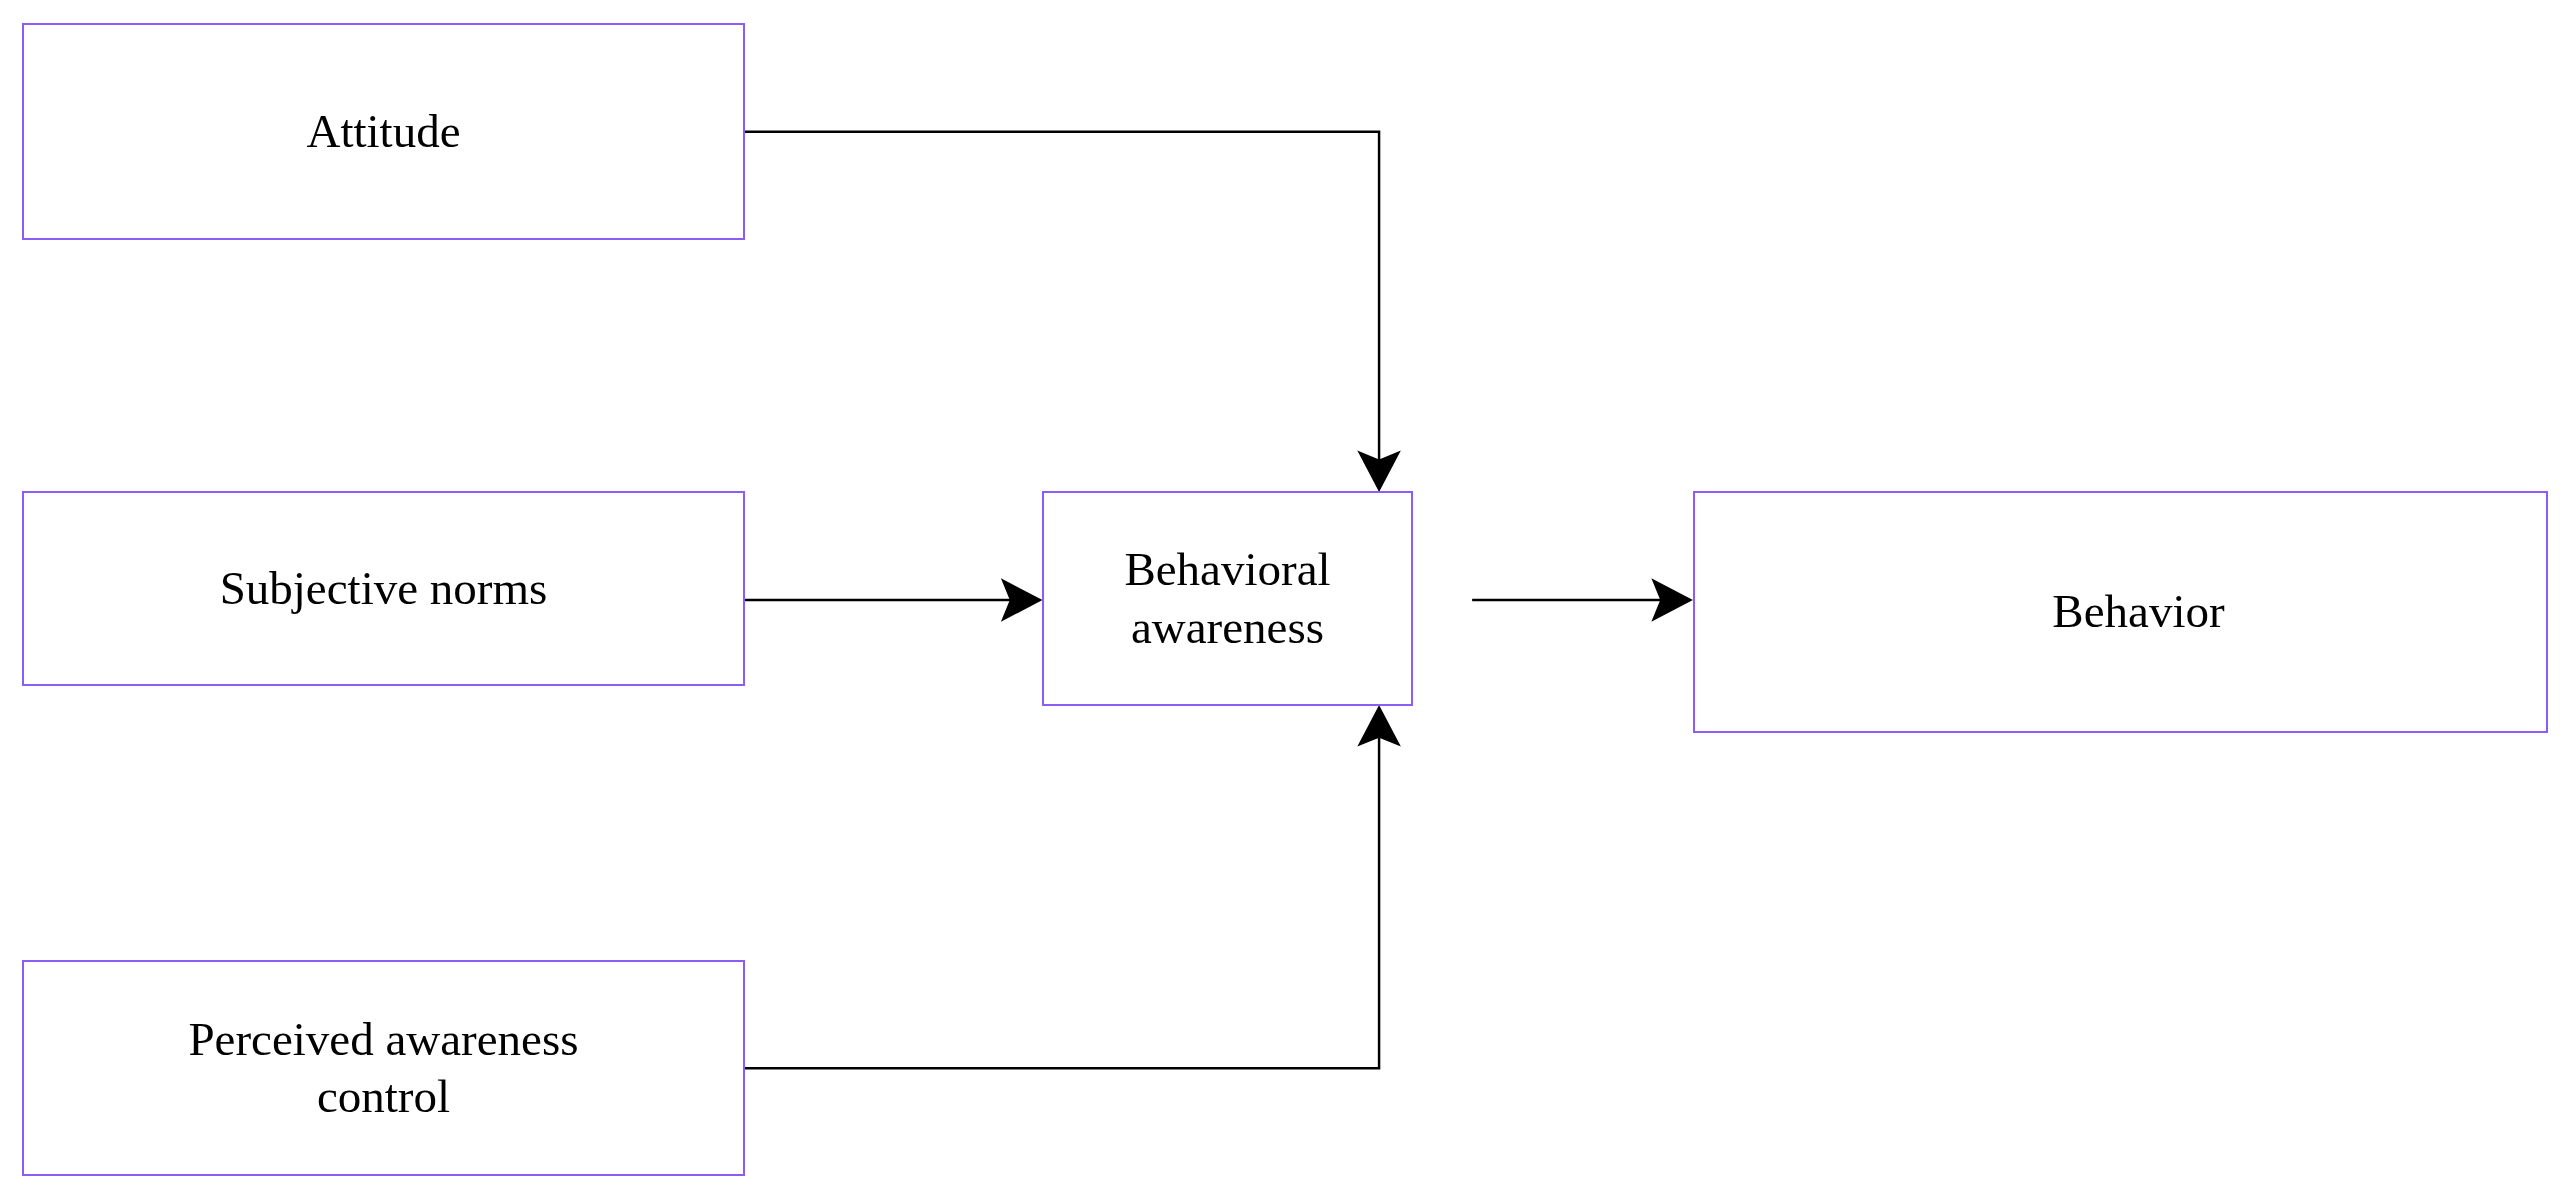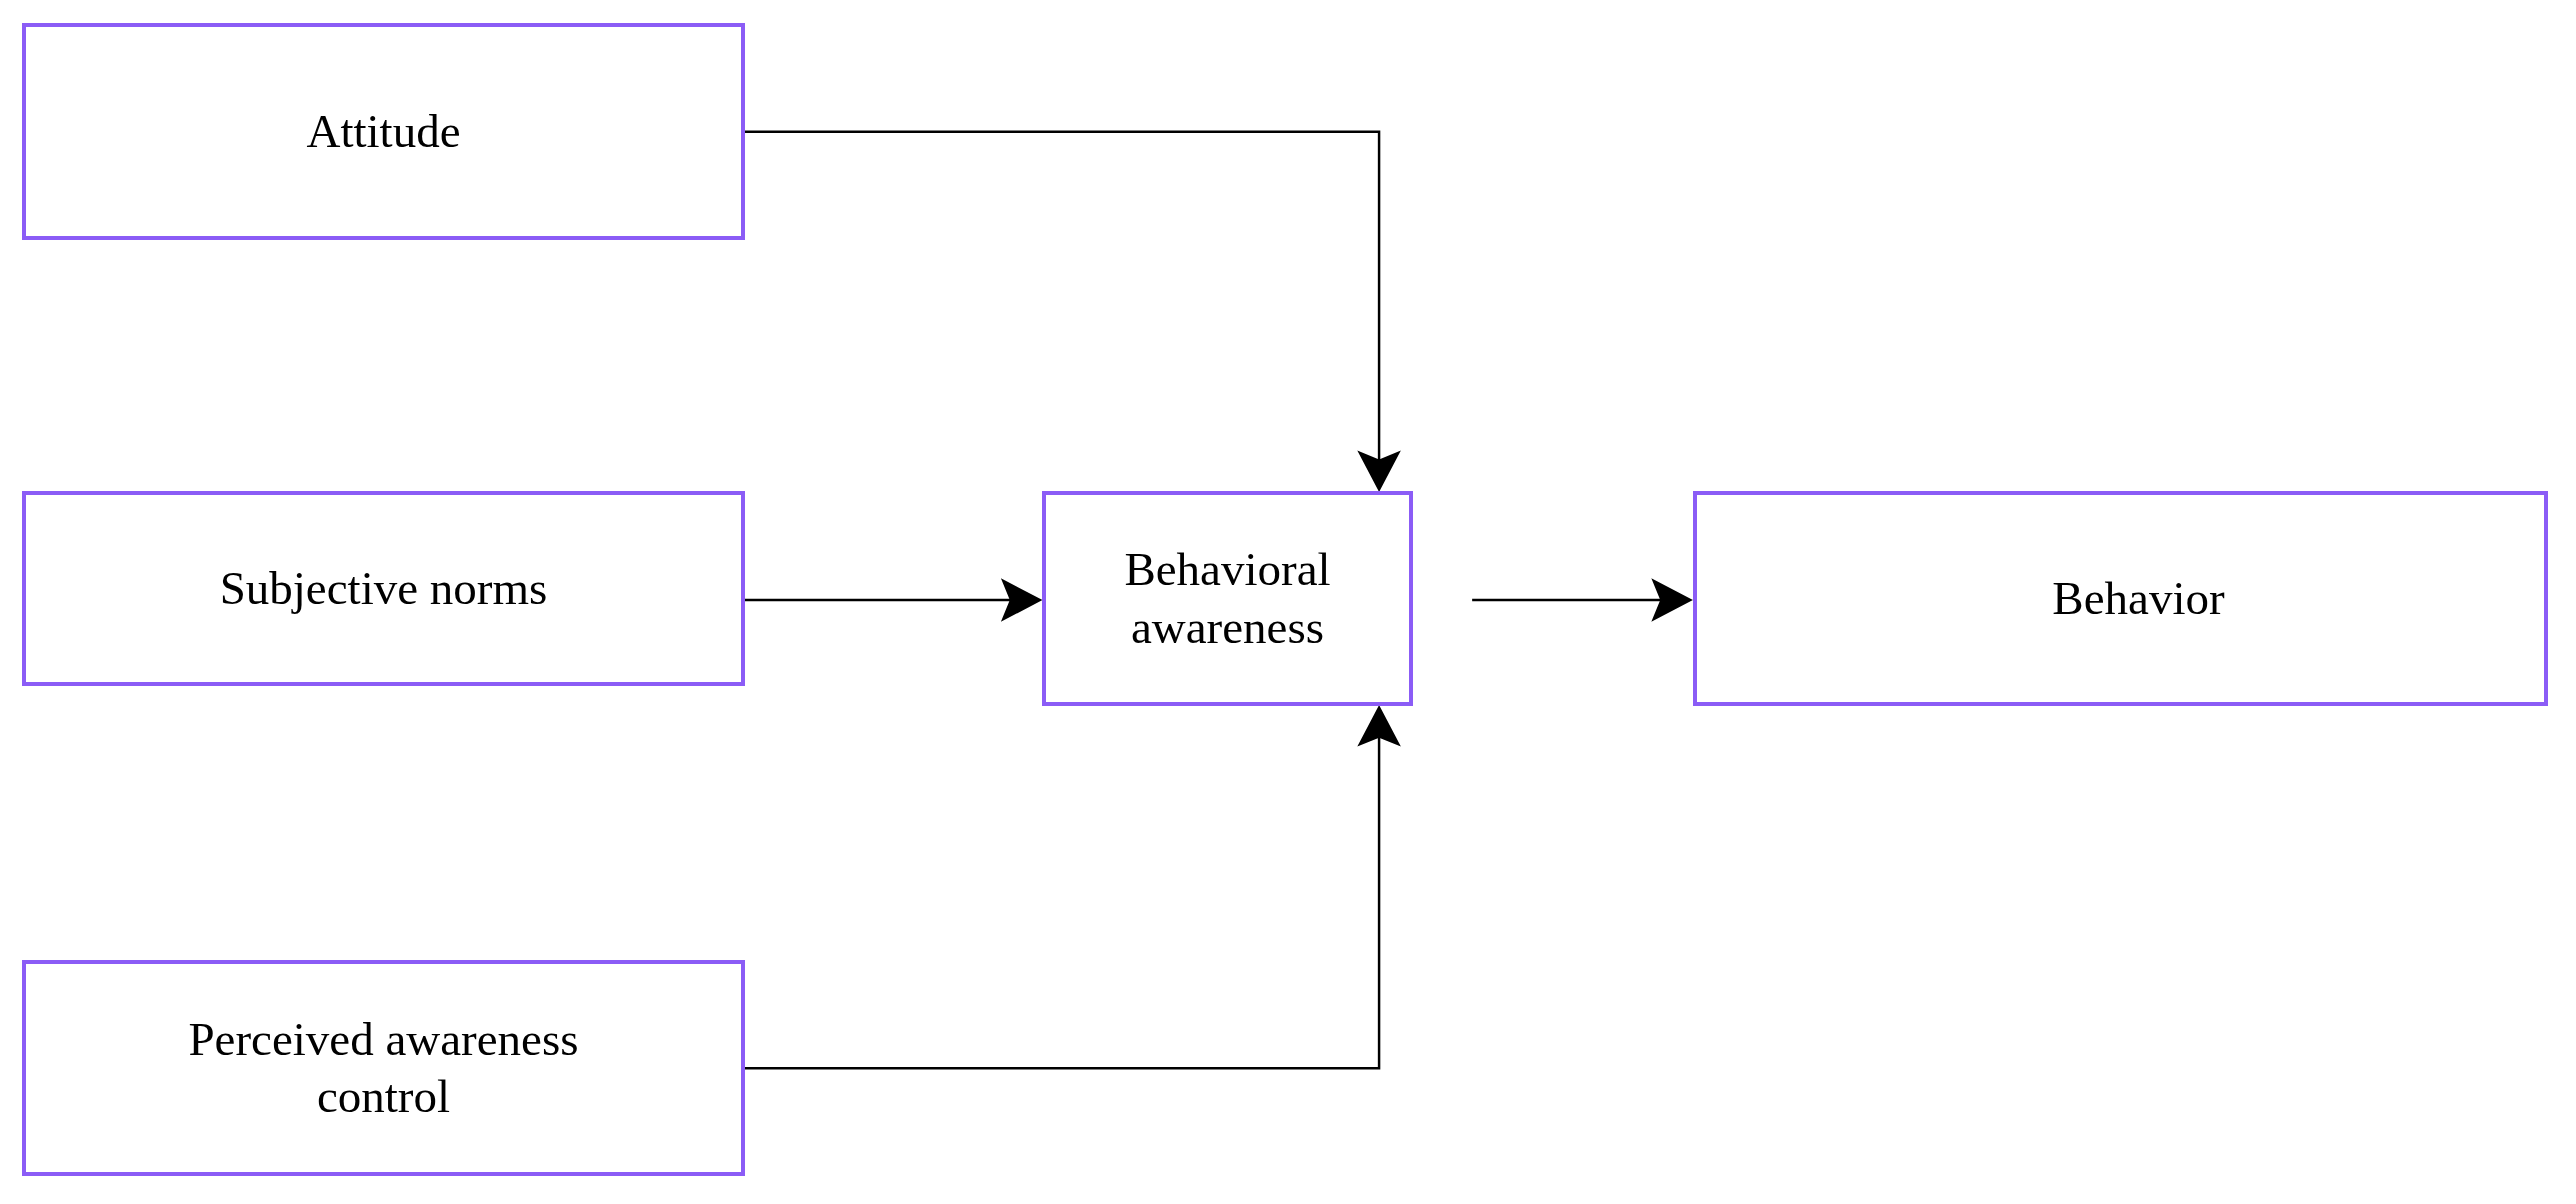--- a/index.html
+++ b/index.html
@@ -22,40 +22,40 @@
     position: absolute;
     left: 0;
     top: 0;
     width: 2576px;
     height: 1205px;
     display: block;
   }
   .node-box {
     position: absolute;
     box-sizing: border-box;
-    border: 4px solid #8b5cf6;
+    border: 2px solid #8b5cf6;
     background: #ffffff;
     display: flex;
     align-items: center;
     justify-content: center;
     text-align: center;
   }
   .node-label {
     font-family: "Liberation Serif", "DejaVu Serif", serif;
     font-size: 47px;
     line-height: 1.22;
     color: #000000;
     white-space: pre-line;
     padding: 0 10px;
   }
   .node-attitude       { left: 22px;   top: 23px;   width: 723px; height: 217px; }
   .node-subjective     { left: 22px;   top: 491px;  width: 723px; height: 195px; }
   .node-pbc            { left: 22px;   top: 960px;  width: 723px; height: 216px; }
   .node-awareness      { left: 1042px; top: 491px;  width: 371px; height: 215px; }
-  .node-behavior       { left: 1693px; top: 491px;  width: 855px; height: 215px; padding-left: 36px; }
+  .node-behavior       { left: 1693px; top: 491px;  width: 855px; height: 242px; padding-left: 36px; }
 </style>
 </head>
 <body>
 
 <div id="diagram-canvas">
 
   <svg id="diagram-svg" viewBox="0 0 2602 1217" xmlns="http://www.w3.org/2000/svg">
 
     <g>
       <path d="M 752 133 L 1393 133 L 1393 486" fill="none" stroke="#000000" stroke-width="2.5"></path>

